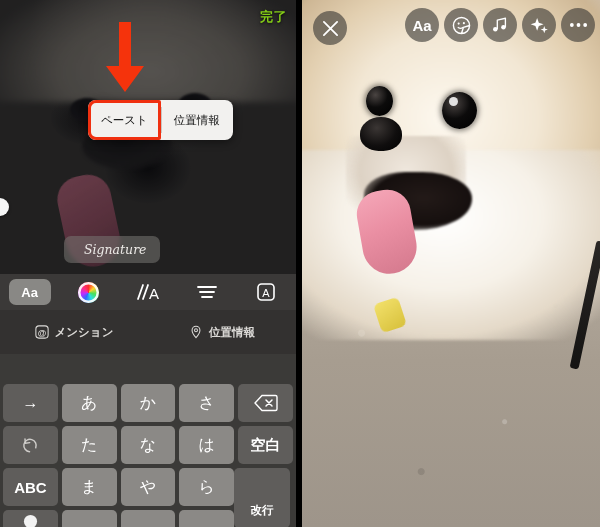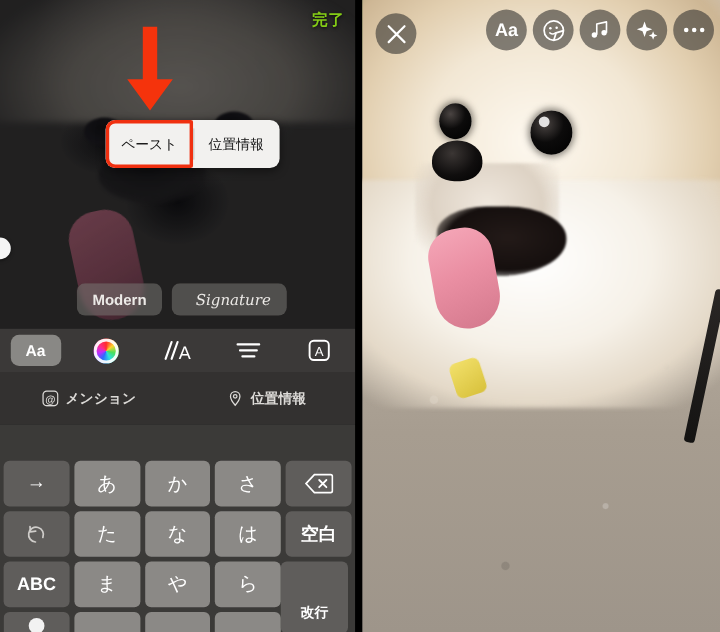--- a/index.html
+++ b/index.html
@@ -292,21 +292,20 @@
     </div>
 
     <div id="paste-popup">
       <div class="mi highlight">ペースト</div>
       <div class="mi">位置情報</div>
     </div>
 
     <div id="slider-handle"></div>
 
     <div id="font-styles">
-      <div class="fchip">Modern</div>
       <div class="fchip f-signature">Signature</div>
 
     </div>
 
     <div id="text-toolbar">
       <div class="tool">
         <div class="pill">Aa</div>
       </div>
       <div class="tool">
         <div class="colorwheel"></div>

